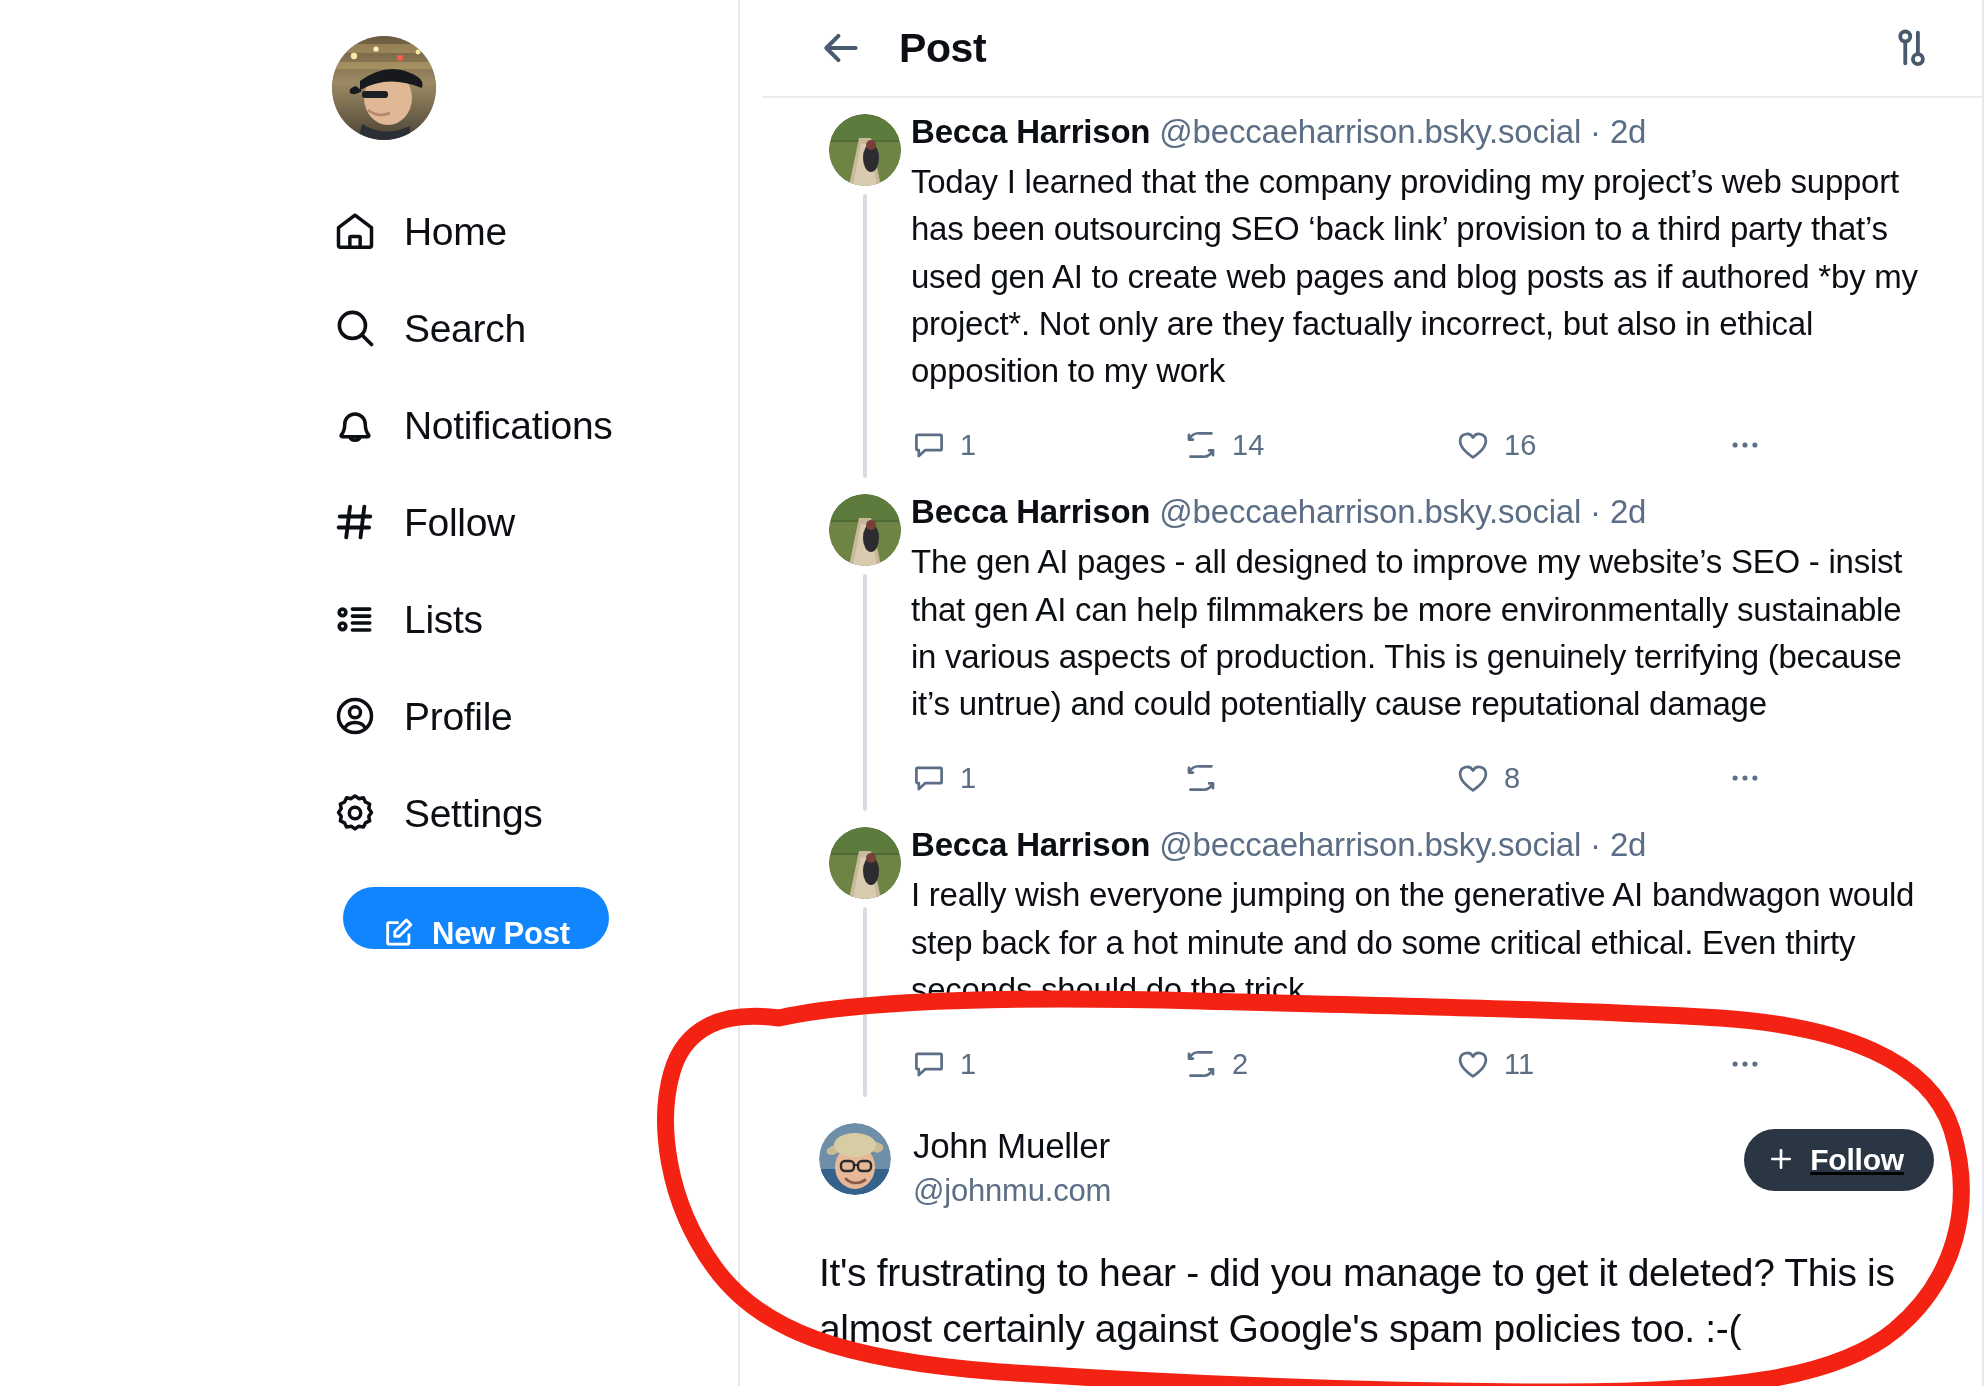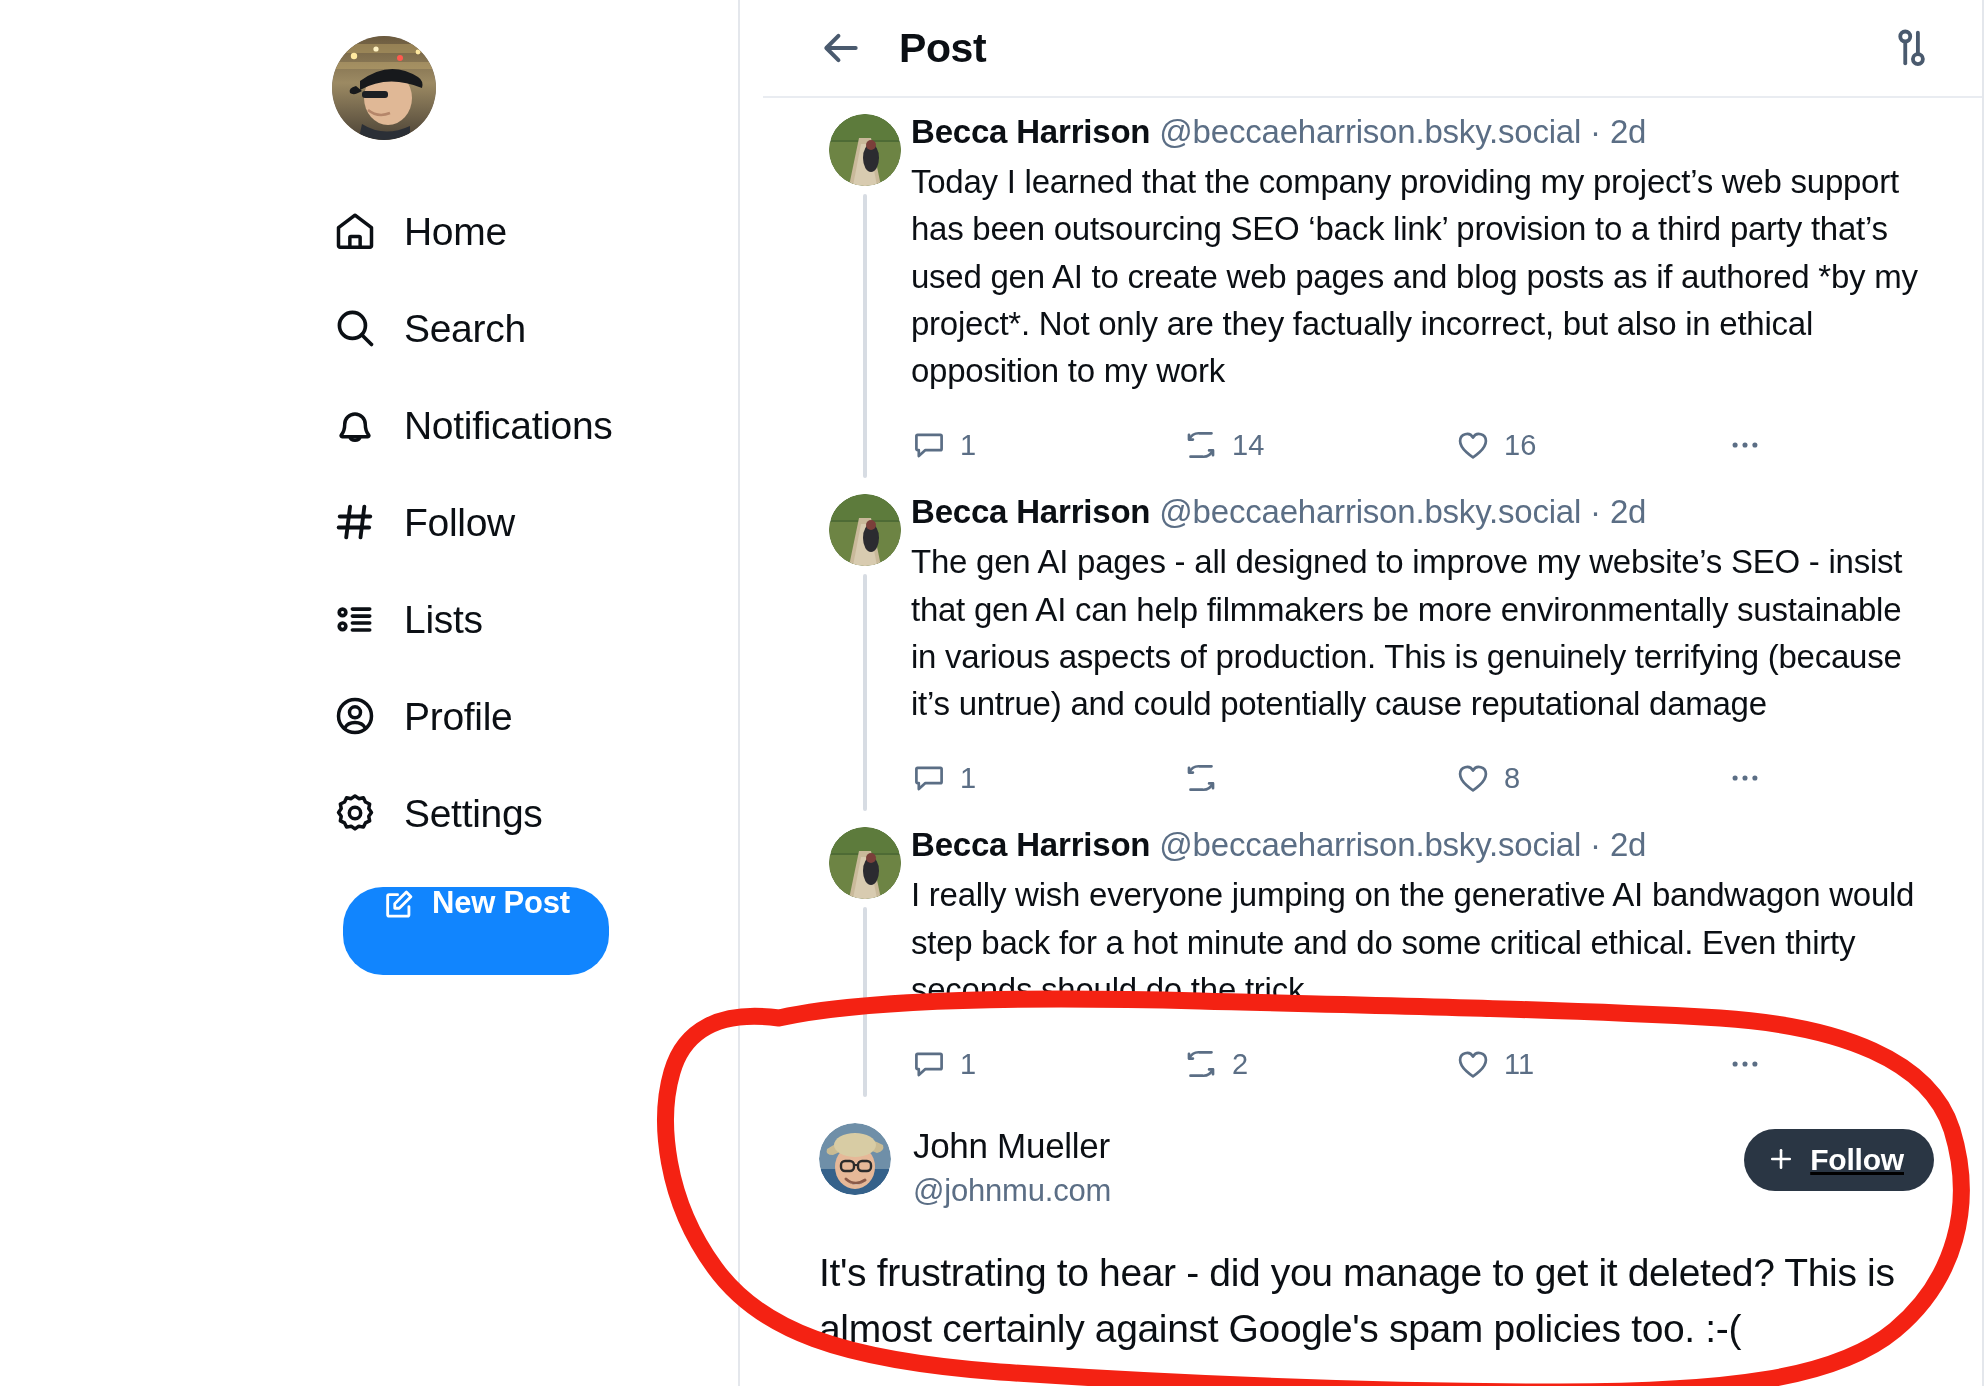--- a/index.html
+++ b/index.html
@@ -46,24 +46,24 @@
     font-size: 39px;
     color: #0b0f14;
     letter-spacing: -0.3px;
     white-space: nowrap;
     line-height: 1;
   }
 
   .new-post-btn {
     margin-top: 41px;
     margin-left: 11px;
-    width: 266px; height: 88px;
+    width: 266px; height: 62px;
     background: #1185fe;
     border-radius: 40px;
-    display: flex; align-items: flex-start; justify-content: center;
+    display: flex; align-items: flex-end; justify-content: center;
     gap: 16px;
     cursor: pointer;
     border: none;
   }
   .new-post-btn .np-icon { width: 34px; height: 34px; display:block; }
   .new-post-label {
     color: #ffffff; font-size: 31px; font-weight: bold;
     letter-spacing: -0.2px; line-height: 1;
   }
 

